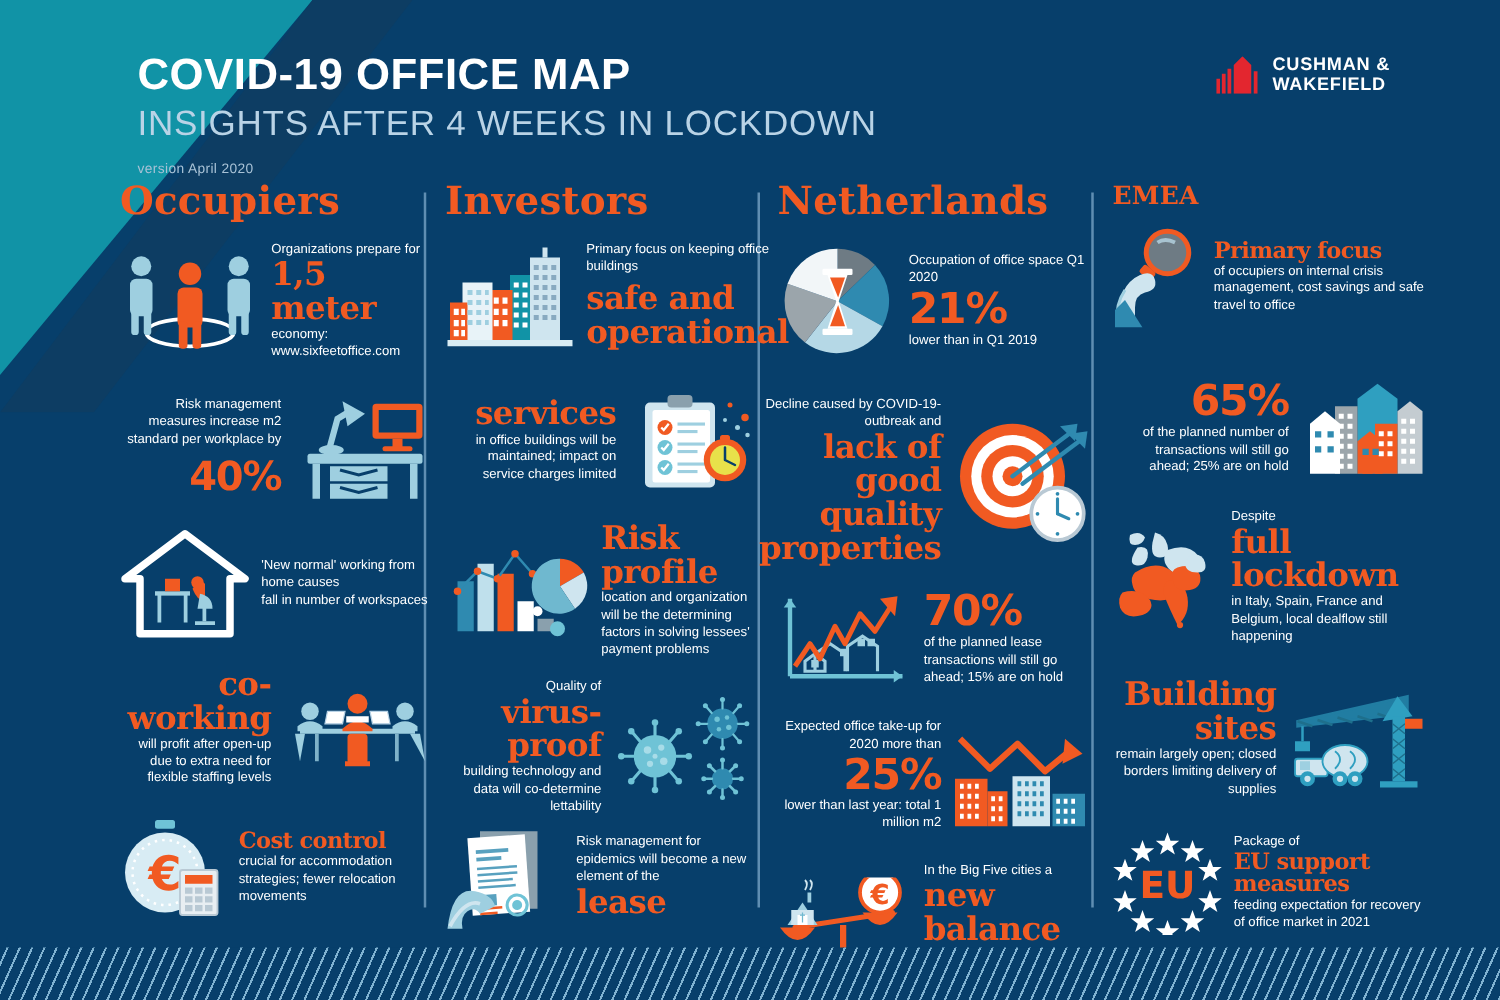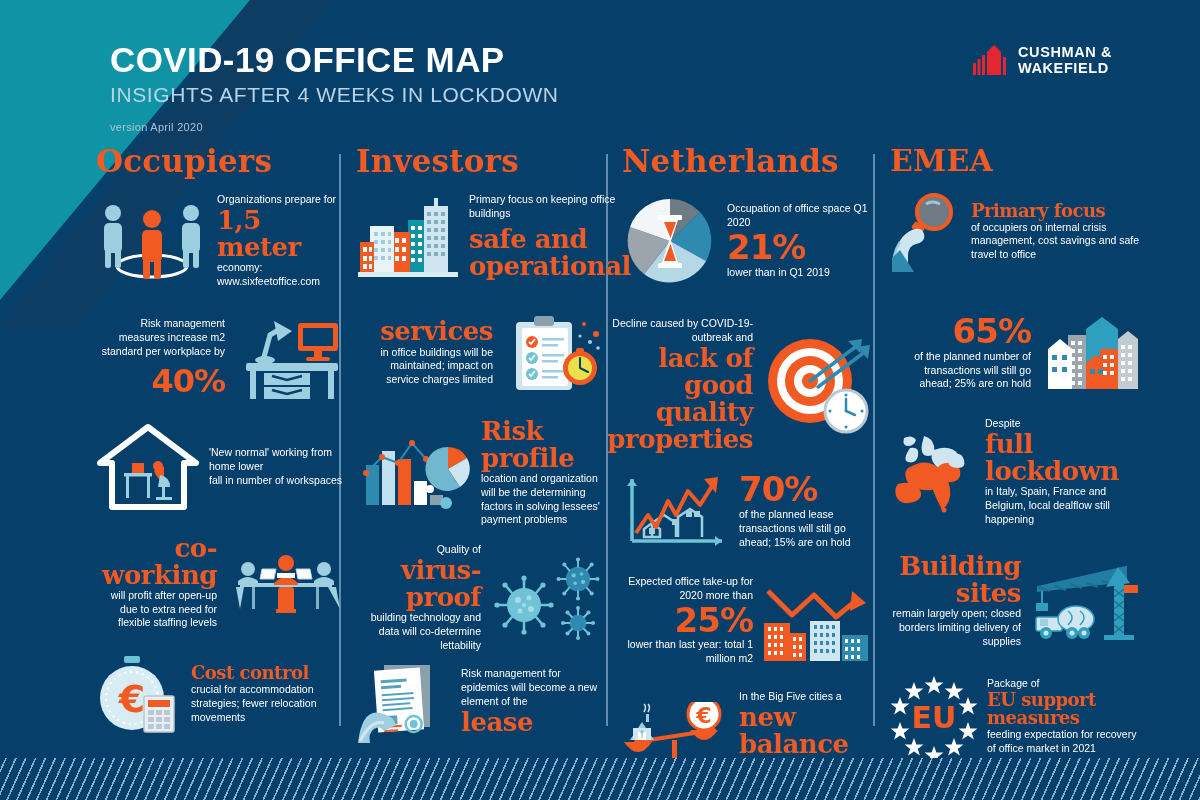--- a/index.html
+++ b/index.html
@@ -31,21 +31,21 @@
       #073f6b;
   }
 
   
   .header{position:absolute;left:110px;top:42px;width:700px;}
   .title{
     font-size:35px;font-weight:bold;color:#ffffff;letter-spacing:.4px;
     line-height:1.05;margin:0;
   }
   .subtitle{
-    font-size:21px;color:#b9d3e6;letter-spacing:.6px;line-height:1.15;
+    font-size:28px;color:#b9d3e6;letter-spacing:.6px;line-height:1.15;
     margin:4px 0 0 0;font-weight:300;
   }
   .version{font-size:11px;color:#a8c2d6;margin-top:14px;letter-spacing:.3px;}
 
   .logo{position:absolute;right:88px;top:44px;display:flex;align-items:center;gap:9px;}
   .logo-mark{display:block;}
   .logo-text{
     color:#ffffff;font-size:14.5px;font-weight:bold;line-height:1.12;letter-spacing:.6px;
   }
 
@@ -60,21 +60,21 @@
   .divider{position:absolute;top:8px;width:1.5px;height:572px;background:#7ea9c9;opacity:.75;}
   .div-1{left:339px;}
   .div-2{left:606px;}
   .div-3{left:873px;}
 
   .col-head{
     font-family:"DejaVu Serif", serif;
     font-size:31px;font-weight:bold;color:#f15a22;
     letter-spacing:.2px;margin:0 0 16px 0;line-height:1;
   }
-  .col-4 .col-head{font-size:30px;}
+  .col-4 .col-head{font-size:20px;}
 
   
   .item{display:flex;align-items:center;margin-bottom:6px;}
   .item.rev{flex-direction:row-reverse;}
   .txt{font-size:10.5px;line-height:1.32;color:#ffffff;}
   .txt.r{text-align:right;}
   .big{
     font-family:"DejaVu Serif", serif;
     color:#f15a22;font-weight:bold;font-size:26px;line-height:1.04;
     letter-spacing:-.5px;
@@ -193,21 +193,21 @@
             <rect x="36" y="40" width="12" height="10" fill="#f15a22"></rect>
             <circle cx="62" cy="43" r="5" fill="#f15a22"></circle>
             <path d="M58 48 q4 10 10 10 l0 -14 q-4 -4 -10 4z" fill="#f15a22"></path>
             <path d="M64 52 q10 2 10 12 l-12 0 z" fill="#9ecfe0"></path>
             <rect x="66" y="60" width="3" height="14" fill="#9ecfe0"></rect>
             <rect x="60" y="74" width="16" height="3" fill="#9ecfe0"></rect>
           </svg>
         </div>
         <div class="gap"></div>
         <div class="txt">
-          <div>'New normal' working from home lower</div>
+          <div>'New normal' working from home causes</div>
           <div>fall in number of workspaces</div>
         </div>
       </div>
 
       <div class="item rev" style="margin-bottom:24px;">
         <div class="art">
           <svg width="120" height="78" viewBox="0 0 120 78">
             <rect x="14" y="40" width="92" height="4" fill="#9ecfe0"></rect>
             <rect x="26" y="44" width="3" height="22" fill="#7fb2c9"></rect>
             <rect x="90" y="44" width="3" height="22" fill="#7fb2c9"></rect>

